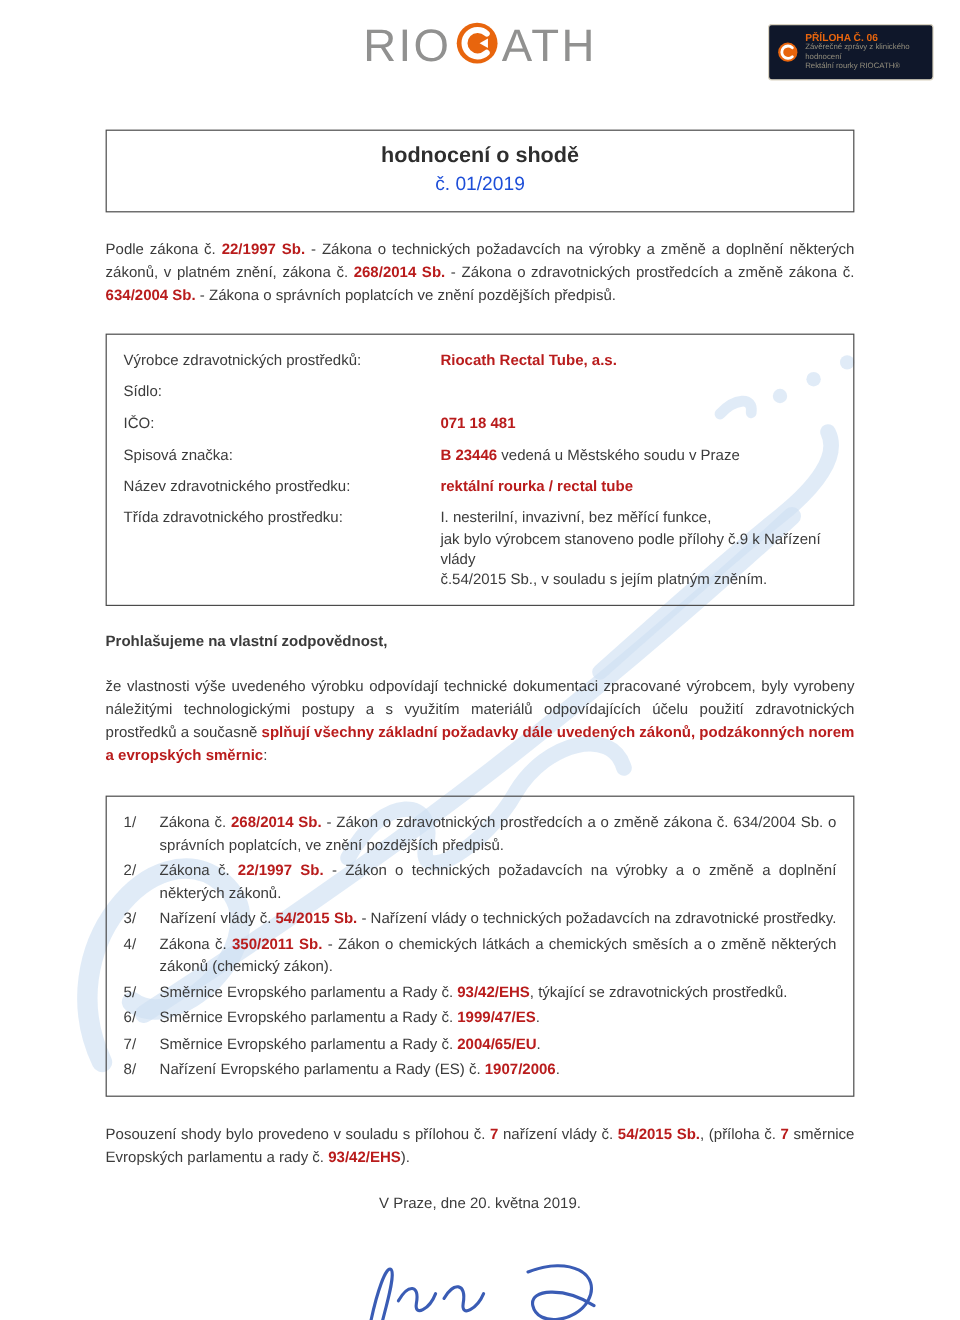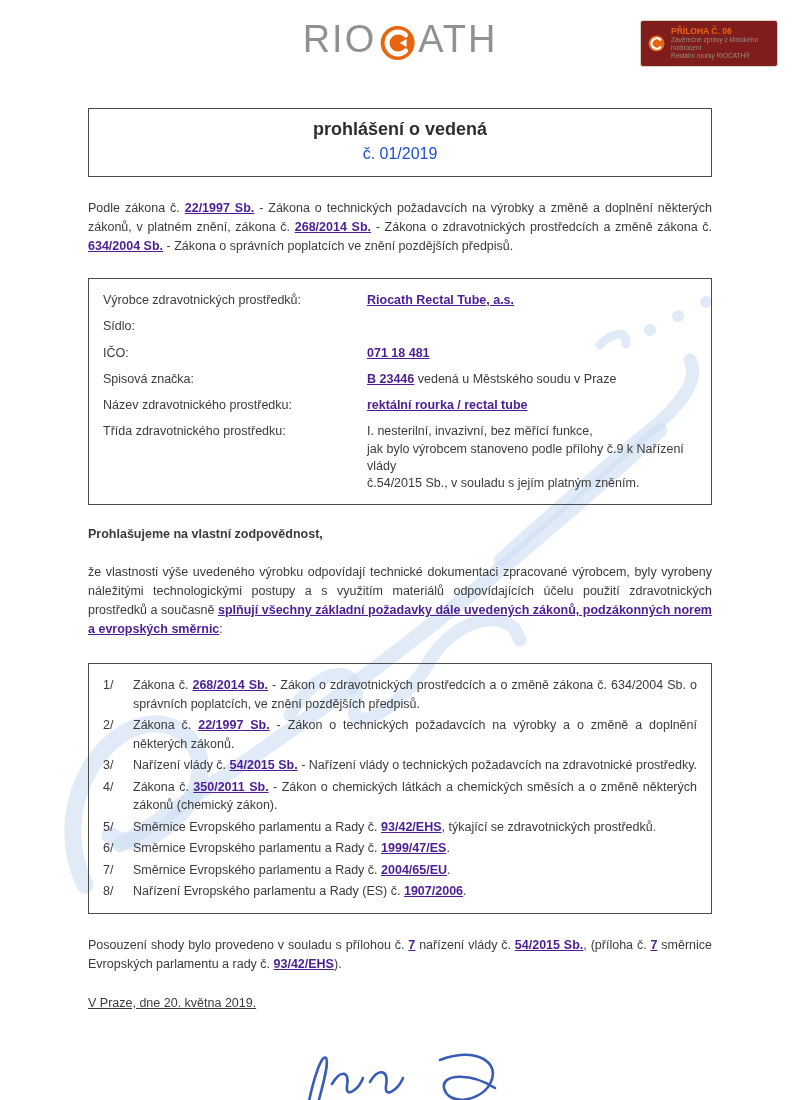--- a/index.html
+++ b/index.html
@@ -7,24 +7,24 @@
     position:relative; width:800px; height:1100px; margin:0 auto;
     background:#ffffff; font-family:"Liberation Sans", sans-serif;
     color:#3b3b3b; overflow:hidden;
   }
   .layer { position:relative; z-index:2; }
   .watermark { position:absolute; left:0; top:0; z-index:1; pointer-events:none; }
 
   
   .header { position:relative; height:88px; }
   .logo { position:absolute; left:50%; top:18px; transform:translateX(-50%);
-          display:flex; align-items:flex-end; gap:3px; }
+          display:flex; align-items:flex-start; gap:3px; }
   .logo-text { font-size:38px; color:#919190; letter-spacing:2px; font-weight:normal; }
   .badge { position:absolute; right:22px; top:20px; width:138px;
-           background:#7f1d1d; border:1px solid #d9d2c0; border-radius:3px;
+           background:#0f172a; border:1px solid #d9d2c0; border-radius:3px;
            display:flex; align-items:center; gap:6px; padding:5px 7px; box-sizing:border-box; }
   .badge-lines { display:flex; flex-direction:column; }
   .badge-t1 { color:#e8650d; font-size:8.5px; font-weight:bold; line-height:1.2; }
   .badge-t2, .badge-t3 { color:#938e7d; font-size:6.5px; line-height:1.25; }
 
   
   .title-box { margin:20px 88px 0; border:1px solid #4c4c4c; text-align:center; padding:10px 0 13px; }
   .doc-title { font-size:18px; font-weight:bold; color:#2e2e2e; }
   .doc-number { font-size:16px; margin-top:5px; color:#1d4ed8; }
 
@@ -37,26 +37,26 @@
   .info-value { flex:1; }
 
   .decl-heading { margin:22px 88px 0; text-align:left; font-weight:bold; font-size:12.5px; }
 
   .law-box { margin:24px 88px 0; border:1px solid #4c4c4c; padding:12px 14px; }
   .law-item { display:flex; font-size:12.5px; line-height:1.48; margin-bottom:3px; }
   .law-item:last-child { margin-bottom:0; }
   .law-num { width:30px; flex:none; }
   .law-text { flex:1; text-align:justify; }
 
-  .place-date { margin:22px 88px 0; text-align:left; font-size:12.5px;text-decoration:underline; }
+  .place-date { margin:22px 88px 0; text-align:center; font-size:12.5px; }
 
   .signature-block { margin-top:26px; text-align:center; }
   .sig-svg { display:block; margin:0 auto; }
 
-  .b { font-weight:bold; color:#4c1d95;text-decoration:underline; }
+  .b { font-weight:bold; color:#b91c1c; }
 </style>
 </head>
 <body>
 
 <div class="page">
 
   <svg class="watermark" width="800" height="1100" viewBox="0 0 800 1100">
     <g fill="none" stroke="#cfe0f2" stroke-opacity="0.65" stroke-linecap="round" stroke-linejoin="round">
       <path d="M 85 885 C 40 790 130 690 185 735 C 235 778 150 865 110 835" stroke-width="17"></path>
       <path d="M 120 845 C 250 760 420 650 660 430" stroke-width="15"></path>
@@ -93,21 +93,21 @@
         </span>
         <span class="badge-lines">
           <span class="badge-t1">PŘÍLOHA Č. 06</span>
           <span class="badge-t2">Závěrečné zprávy z klinického hodnocení</span>
           <span class="badge-t3">Rektální rourky RIOCATH®</span>
         </span>
       </div>
     </div>
 
     <div class="title-box">
-      <div class="doc-title">prohlášení o vedená</div>
+      <div class="doc-title">hodnocení o shodě</div>
       <div class="doc-number">č. 01/2019</div>
     </div>
 
     <p class="para"><span>Podle zákona č. </span><span class="b">22/1997 Sb.</span><span> - Zákona o technických požadavcích na výrobky a změně a doplnění některých zákonů, v platném znění, zákona č. </span><span class="b">268/2014 Sb.</span><span> - Zákona o zdravotnických prostředcích a změně zákona č. </span><span class="b">634/2004 Sb.</span><span> - Zákona o správních poplatcích ve znění pozdějších předpisů.</span></p>
 
     <div class="info-box">
       <div class="info-row">
         <span class="info-label">Výrobce zdravotnických prostředků:</span>
         <span class="info-value"><span class="b">Riocath Rectal Tube, a.s.</span></span>
       </div>

